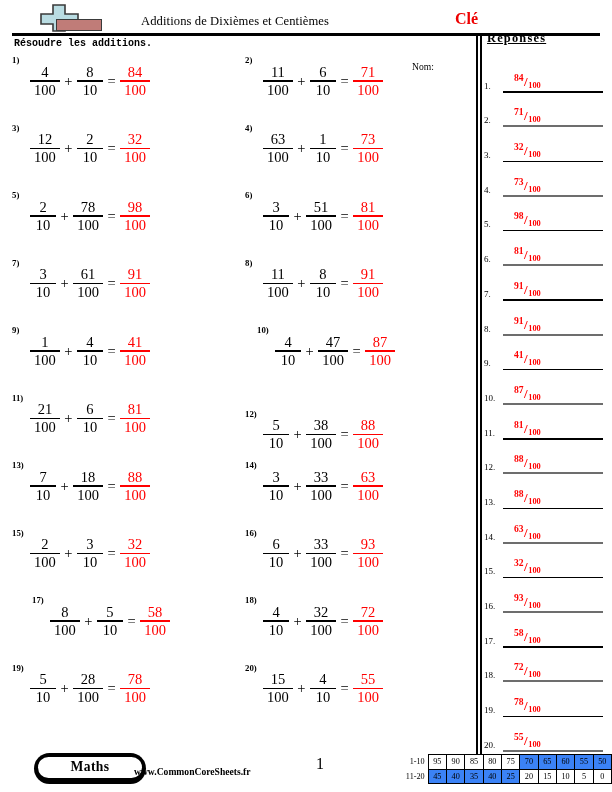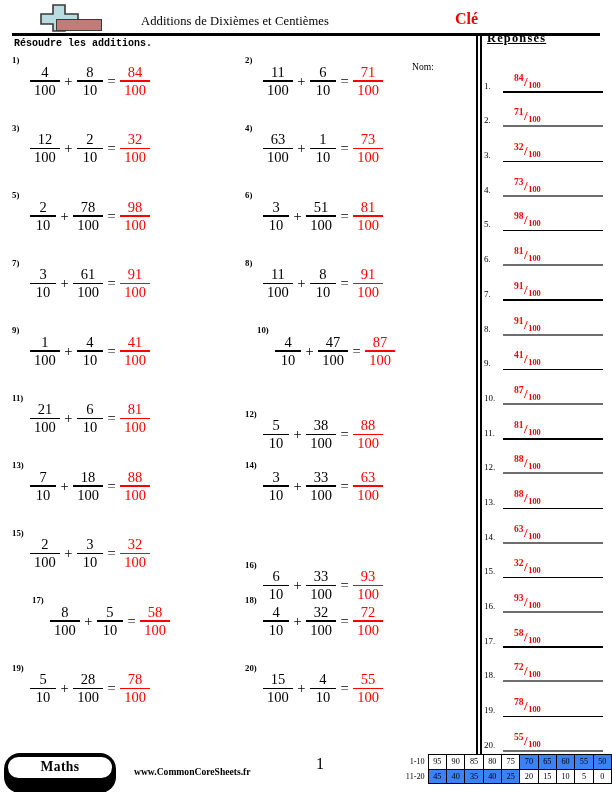--- a/index.html
+++ b/index.html
@@ -195,22 +195,22 @@
   .ans-val .d { font-size: 8.4px; vertical-align: -2px; }
 
   
   #footer {
     position: absolute;
     left: 0; top: 752px;
     width: 612px; height: 40px;
   }
   #maths-badge {
     position: absolute;
-    left: 4px; top: 1px;
-    width: 112px; height: 40px;
+    left: 34px; top: 1px;
+    width: 112px; height: 31px;
     background: #000000;
     border-radius: 16px;
   }
   #maths-badge-inner {
     position: absolute;
     left: 4px; top: 3.5px;
     width: 104px; height: 21px;
     background: #ffffff;
     border-radius: 12px;
     display: flex;
@@ -612,21 +612,21 @@
           <span class="den">10</span>
         </span>
         <span class="op">=</span>
         <span class="frac ans">
           <span class="num">32</span>
           <span class="bar"></span>
           <span class="den">100</span>
         </span>
       </span>
     </div>
-    <div class="prob" style="left: 233px; top: 472.5px; margin-top: 32px;">
+    <div class="prob" style="left: 233px; top: 472.5px;">
       <span class="prob-num">16)</span>
       <span class="expr">
         <span class="frac">
           <span class="num">6</span>
           <span class="bar"></span>
           <span class="den">10</span>
         </span>
         <span class="op">+</span>
         <span class="frac">
           <span class="num">33</span>

